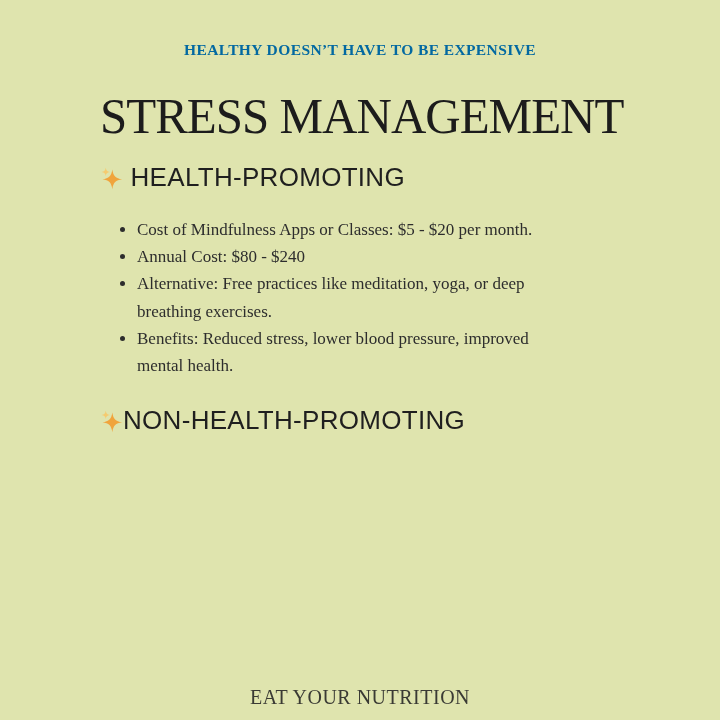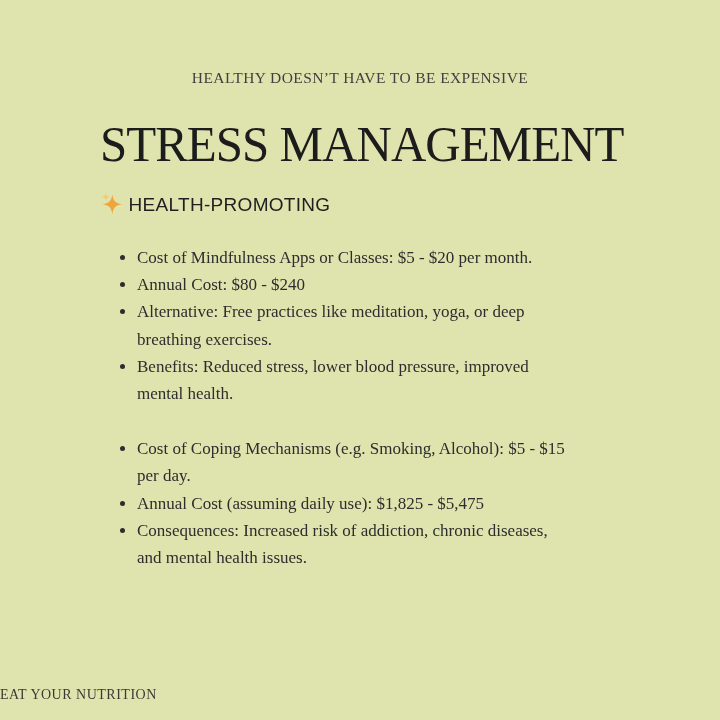--- a/index.html
+++ b/index.html
@@ -7,46 +7,46 @@
     width: 720px;
     height: 720px;
     position: relative;
     overflow: hidden;
     background: var(--bg, #dfe4ae);
     font-family: "Liberation Sans", sans-serif;
     color: var(--body-text, #2d2d2d);
   }
   .tagline {
     margin: 0;
-    padding-top: 68px;
+    padding-top: 40px;
     text-align: center;
     font-family: "Liberation Serif", serif;
-    font-weight: 400;
+    font-weight: 700;
     font-size: 15.5px;
     line-height: 20px;
     letter-spacing: 0.4px;
-    color: #404040;
+    color: #0369a1;
     white-space: pre-wrap;
   }
   .page-title {
     margin: 30px 0 0 100px;
     font-family: "Liberation Serif", serif;
     font-weight: 400;
     font-size: 49px;
     line-height: 50px;
     letter-spacing: -1px;
     color: var(--title-text, #1c1c1c);
     transform: scaleY(1.04);
     transform-origin: left top;
     white-space: nowrap;
   }
   .content { margin-left: 100px; }
   .topic-heading {
     margin: 0;
-    font-size: 19px;
+    font-size: 26px;
     line-height: 26px;
     font-weight: 400;
     letter-spacing: 0.3px;
     color: #1f1f1f;
   }
   .topic:nth-of-type(1) { margin-top: 24px; }
   .topic:nth-of-type(2) { margin-top: 28px; }
   .heading-text { white-space: pre-wrap; }
   .sparkle {
     width: 23px;
@@ -64,25 +64,26 @@
   ul.bullets li {
     font-size: 17px;
     line-height: 27.2px;
     color: var(--body-text, #2d2d2d);
     font-family: Liberation Serif, serif;
   }
   .footer-brand {
     position: absolute;
     left: 0;
     right: 0;
-    bottom: 17px;
+    bottom: 11px;
     margin: 0;
+    text-align: center;
     font-family: "Liberation Serif", serif;
     font-weight: 500;
-    font-size: 14px;
+    font-size: 20px;
     letter-spacing: 0.5px;
     color: #3a3a34;
   }
 </style>
 </head>
 <body style="--bg: #dfe4ae; --body-text: #2d2d2d; --title-text: #1c1c1c; --sparkle-orange: #f0a43c; --sparkle-light: #f6c96d;">
 
 <p class="tagline">HEALTHY DOESN’T HAVE TO BE EXPENSIVE</p>
 
 <h1 class="page-title">STRESS MANAGEMENT</h1>
@@ -95,21 +96,20 @@
         </svg><span class="heading-text"> HEALTH-PROMOTING</span></h2>
     <ul class="bullets">
         <li>Cost of Mindfulness Apps or Classes: $5 - $20 per month.</li>
         <li>Annual Cost: $80 - $240</li>
         <li>Alternative: Free practices like meditation, yoga, or deep breathing exercises.</li>
         <li>Benefits: Reduced stress, lower blood pressure, improved mental health.</li>
       </ul>
   </section>
 
   <section class="topic">
-    <ul class="bullets">
-        <li>Cost of Coping Mechanisms (e.g. Smoking, Alcohol): $5 - $15 per day.</li>
-        <li>Annual Cost (assuming daily use): $1,825 - $5,475</li>
-        <li>Consequences: Increased risk of addiction, chronic diseases, and mental health issues.</li>
-      </ul>
+    <h2 class="topic-heading"><svg class="sparkle" viewBox="0 0 28 28" aria-hidden="true">
+          <path class="sparkle-small" d="M7 1 C7.6 4.4 8.6 5.4 12 6 C8.6 6.6 7.6 7.6 7 11 C6.4 7.6 5.4 6.6 2 6 C5.4 5.4 6.4 4.4 7 1 Z"></path>
+          <path class="sparkle-big" d="M15 3 C16.2 11 19 13.8 27 15 C19 16.2 16.2 19 15 27 C13.8 19 11 16.2 3 15 C11 13.8 13.8 11 15 3 Z"></path>
+        </svg><span class="heading-text">NON-HEALTH-PROMOTING</span></h2>
   </section>
 </main>
 
 <p class="footer-brand">EAT YOUR NUTRITION</p>
 
 </body></html>

